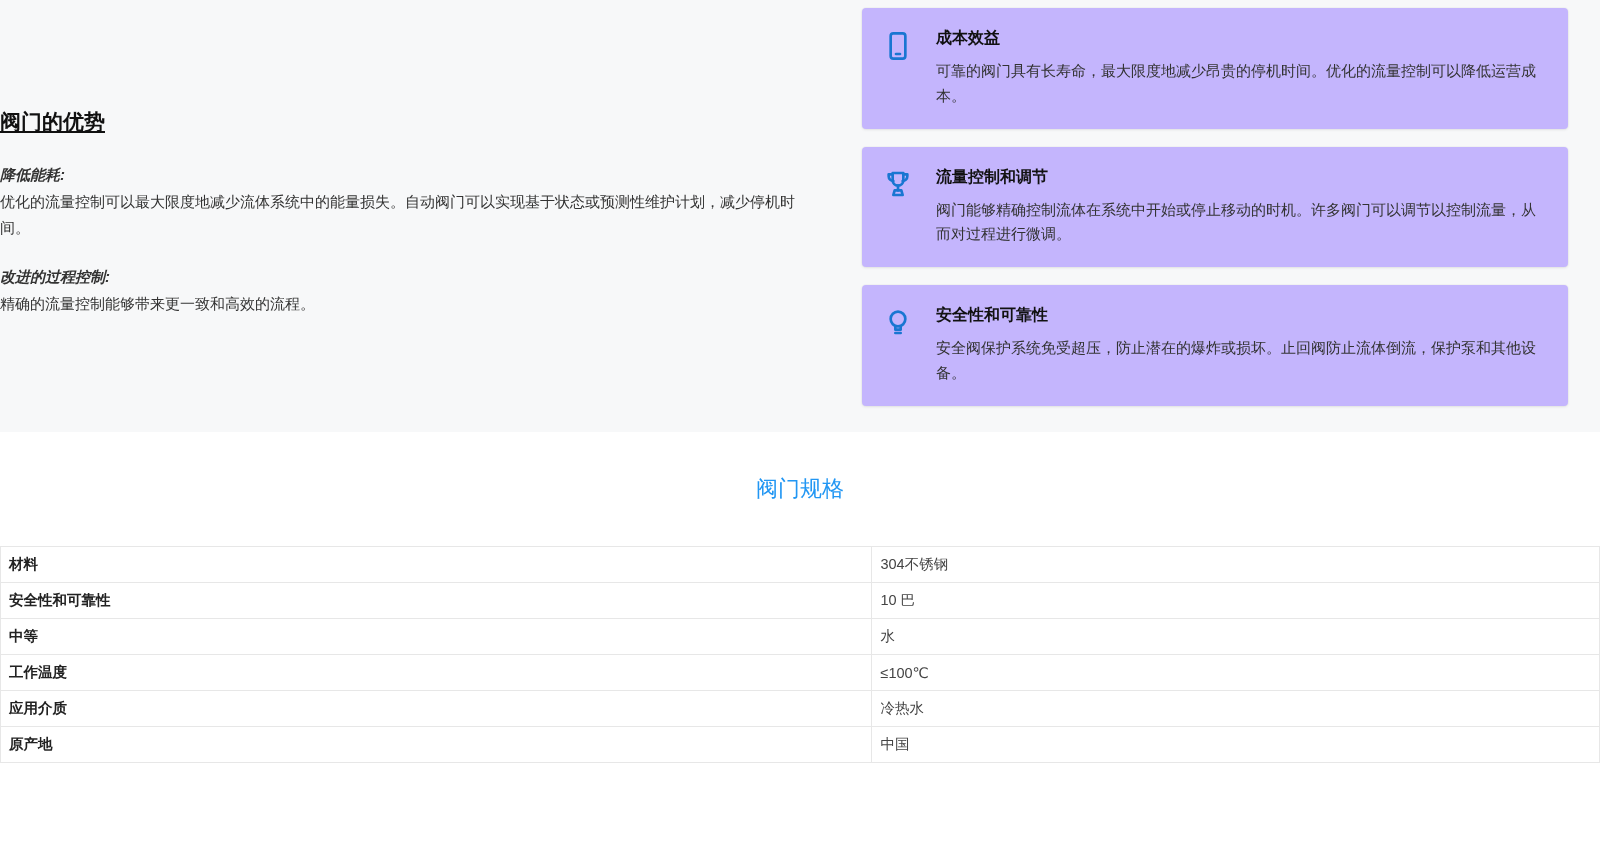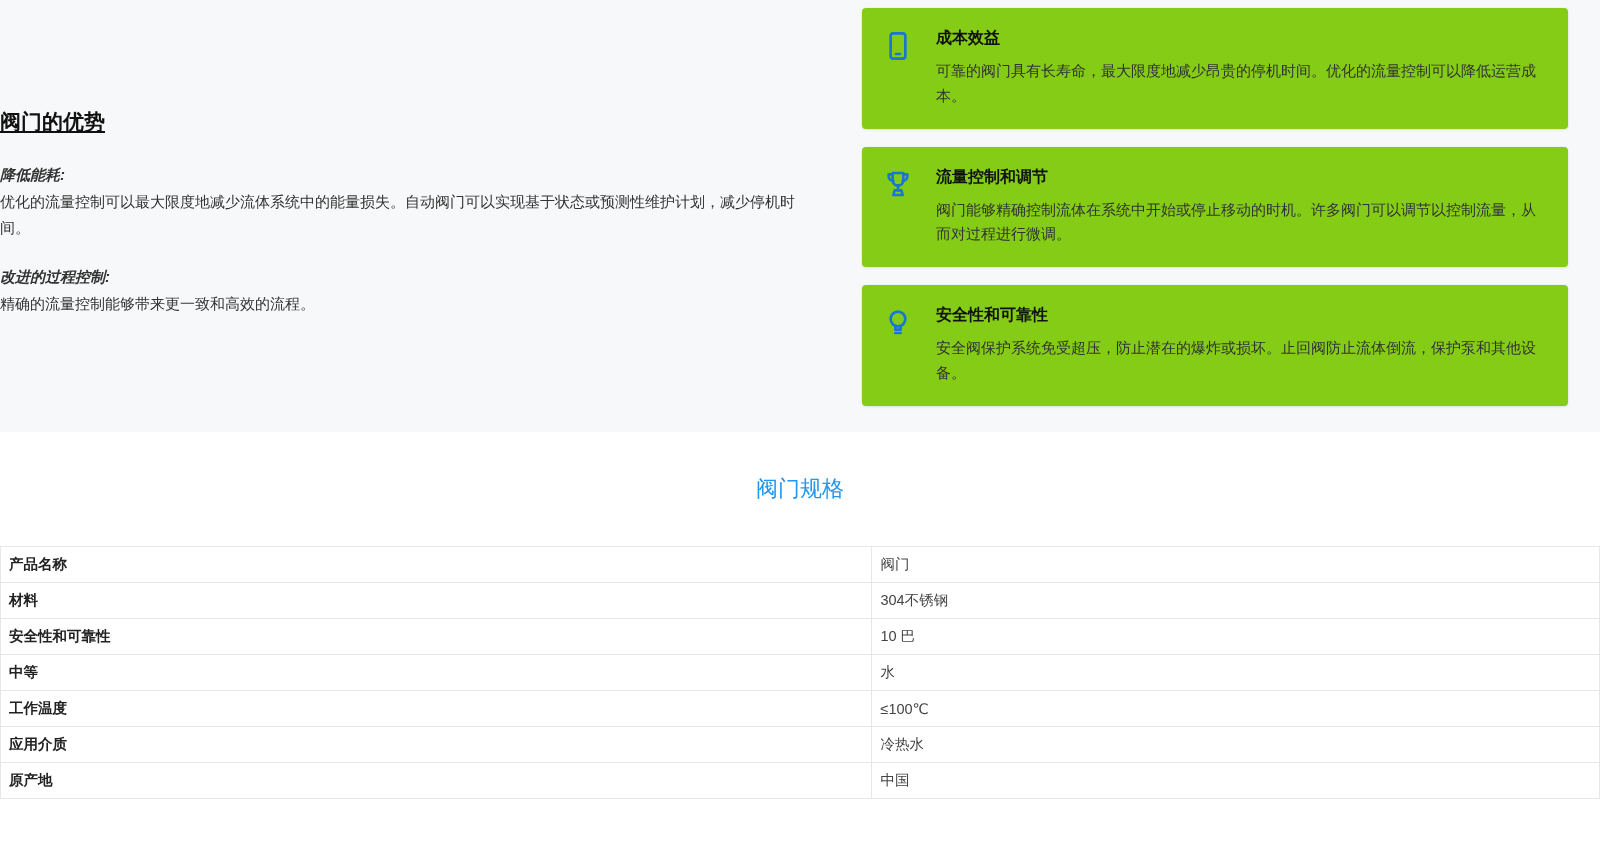--- a/index.html
+++ b/index.html
@@ -44,21 +44,21 @@
     line-height:1.75;
     color:#333;
     max-width:820px;
   }
 
   .cards-col {
     margin-left:auto;
     width:706px;
   }
   .card {
-    background:#84cc16;
+    background:#c4b5fd;
     border-radius:4px;
     box-shadow:0 1px 3px rgba(0,0,0,0.08), 0 0 0 1px rgba(0,0,0,0.02);
     padding:18px 24px 20px 20px;
     margin-bottom:18px;
     display:flex;
     gap:18px;
   }
   .card-icon {
     width:36px;
     flex-shrink:0;
@@ -170,24 +170,20 @@
 
   </div>
 </div>
 
 <div class="spec-section">
   <div class="spec-title">阀门规格</div>
 
   <table class="spec-table">
     <tbody>
       <tr>
-        <td class="spec-label">产品名称</td>
-        <td class="spec-value">阀门</td>
-      </tr>
-      <tr>
         <td class="spec-label">材料</td>
         <td class="spec-value">304不锈钢</td>
       </tr>
       <tr>
         <td class="spec-label">安全性和可靠性</td>
         <td class="spec-value">10 巴</td>
       </tr>
       <tr>
         <td class="spec-label">中等</td>
         <td class="spec-value">水</td>

